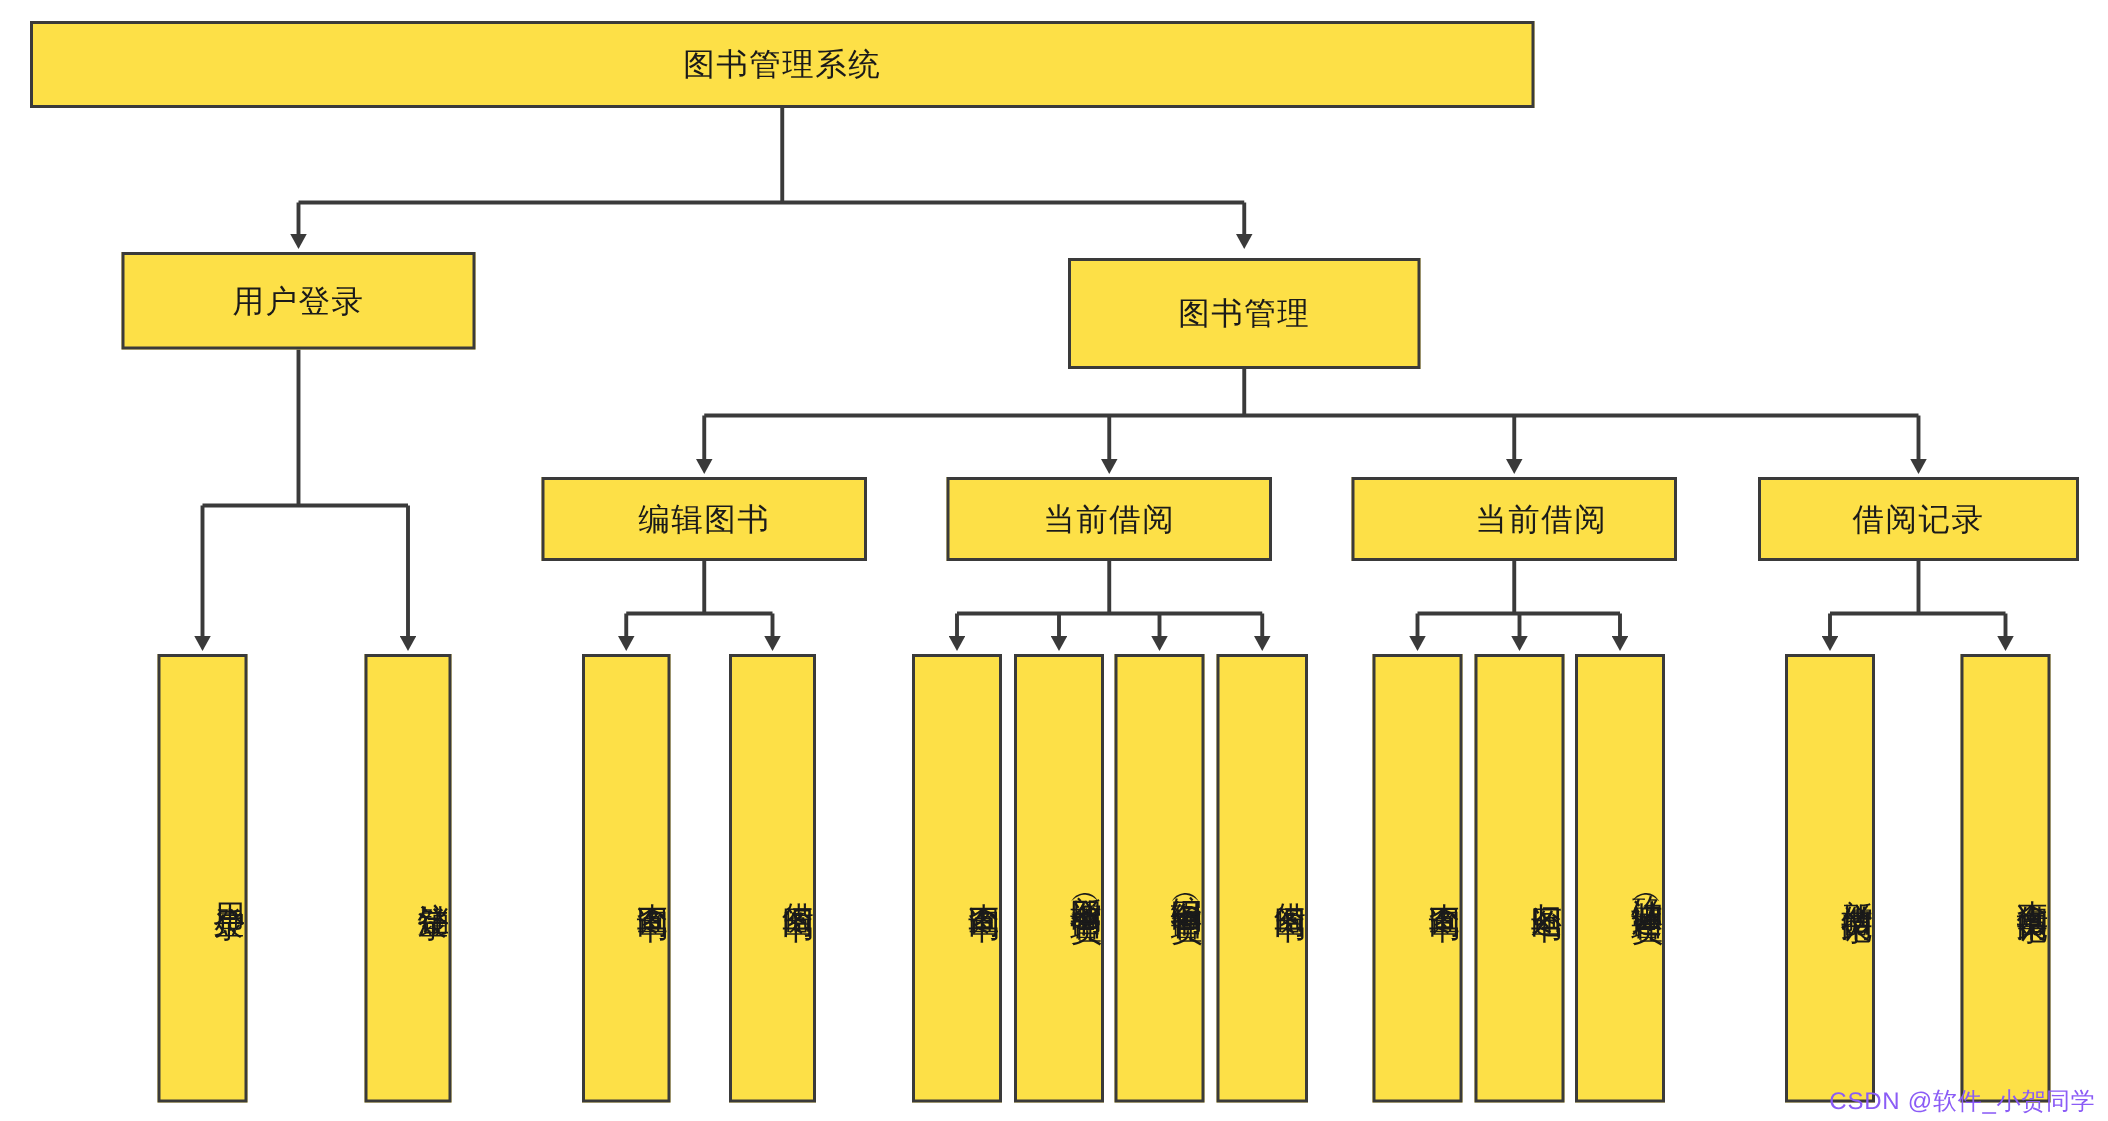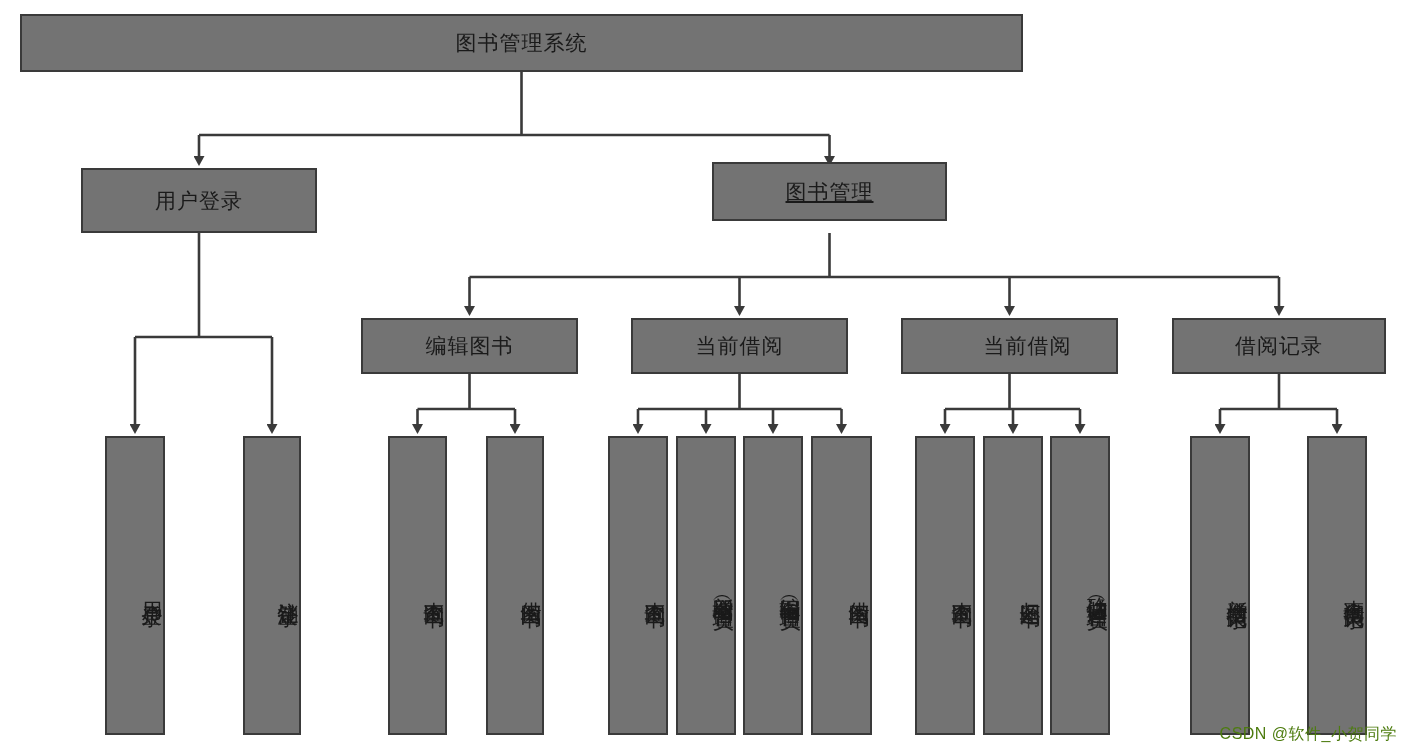--- a/index.html
+++ b/index.html
@@ -22,21 +22,21 @@
     left: 0;
     top: 0;
     width: 1405px;
     height: 747px;
     pointer-events: none;
   }
   .node {
     position: absolute;
     box-sizing: border-box;
     border: 2px solid #3a3a3a;
-    background: #737373;
+    background: #fde047;
     display: flex;
     align-items: center;
     justify-content: center;
     color: #1a1a1a;
     text-align: center;
   }
   .node.horiz {
     font-size: 21px;
     letter-spacing: 1px;
   }
@@ -54,21 +54,21 @@
     writing-mode: vertical-rl;
     text-orientation: upright;
     display: block;
     white-space: nowrap;
   }
   #watermark {
     position: absolute;
     right: 8px;
     bottom: 2px;
     font-size: 16px;
-    color: #4d7c0f;
+    color: #8b5cf6;
     white-space: nowrap;
     letter-spacing: 0.5px;
   }
 </style>
 </head>
 <body>
 
 <div id="canvas">
 
   <svg id="connectors" viewBox="0 0 1405 747" xmlns="http://www.w3.org/2000/svg">
@@ -107,21 +107,21 @@
       </g>
   </svg>
 
   <div id="nodes-layer">
       <div class="node horiz" style="left: 20px; top: 14px; width: 1003px; height: 58px;">
         <span class="hlabel">图书管理系统</span>
       </div>
       <div class="node horiz" style="left: 81px; top: 168px; width: 236px; height: 65px;">
         <span class="hlabel">用户登录</span>
       </div>
-      <div class="node horiz" style="left: 712px; top: 162px; width: 235px; height: 59px; text-decoration: underline;">
+      <div class="node horiz" style="left: 712px; top: 172px; width: 235px; height: 74px;">
         <span class="hlabel">图书管理</span>
       </div>
       <div class="node horiz" style="left: 361px; top: 318px; width: 217px; height: 56px;">
         <span class="hlabel">编辑图书</span>
       </div>
       <div class="node horiz" style="left: 631px; top: 318px; width: 217px; height: 56px;">
         <span class="hlabel">当前借阅</span>
       </div>
       <div class="node horiz" style="left: 901px; top: 318px; width: 217px; height: 56px; padding-left: 36px;">
         <span class="hlabel">当前借阅</span>

